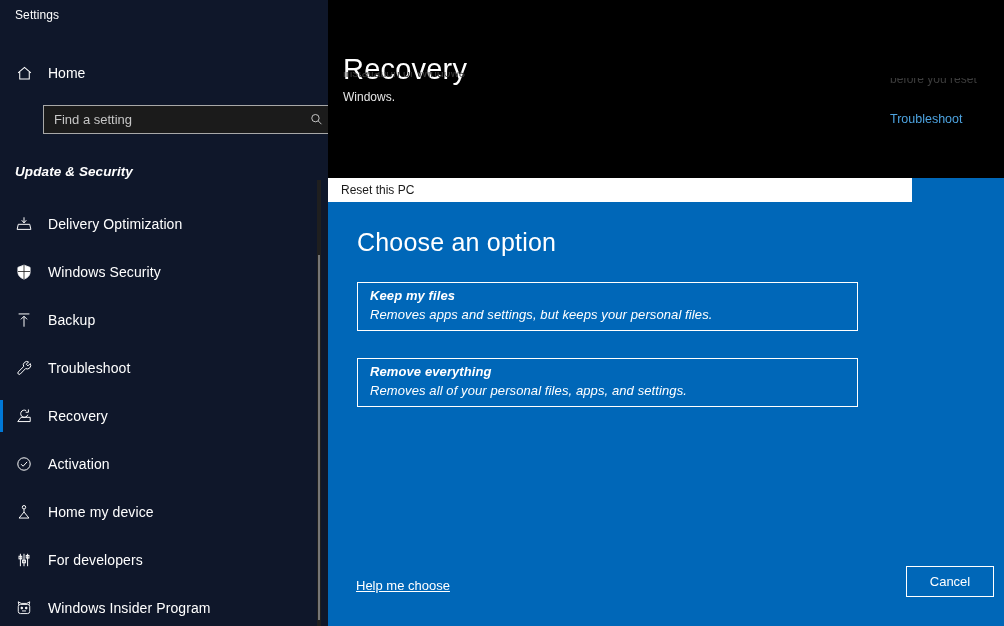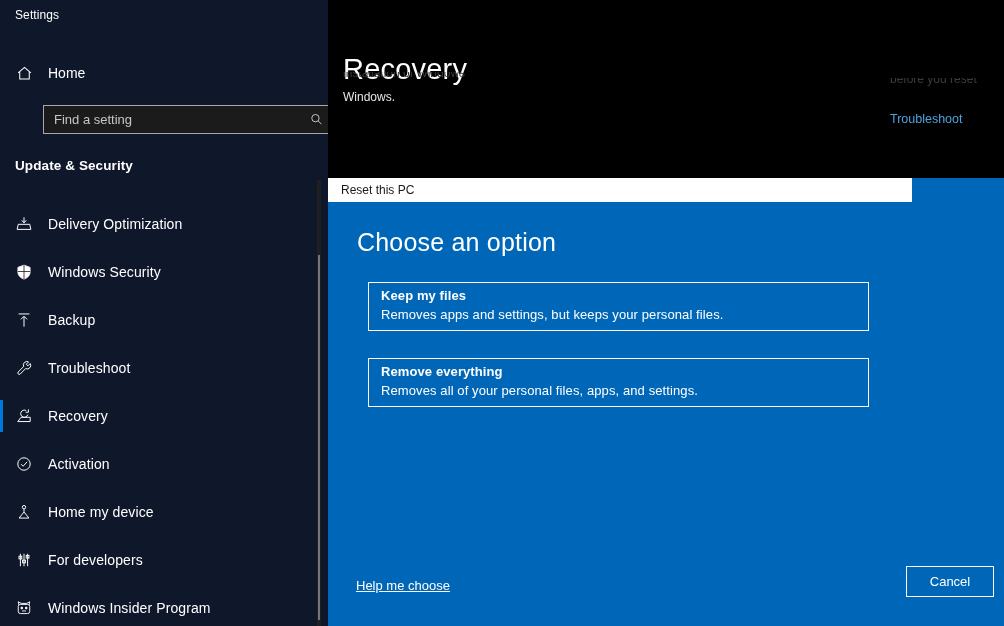--- a/index.html
+++ b/index.html
@@ -43,23 +43,24 @@
     flex: 1; height: 100%;
     background: transparent; border: 0; outline: none;
     font-family: "Liberation Sans", sans-serif;
     font-size: 13px; color: #d6d6d6;
     padding: 0 8px 0 10px;
   }
   #search-input::placeholder { color: #c6c6c6; opacity: 1; }
   #search-icon { width: 28px; display: flex; justify-content: center; align-items: center; }
 
   #section-title {
-    position: absolute; left: 15px; top: 158px;
+    position: absolute; left: 15px; top: 164px;
     font-size: 13.5px; font-weight: bold; color: #ffffff;
     letter-spacing: .1px;
+    font-style: italic;
   }
 
   #nav { position: absolute; left: 0; top: 200px; width: 328px; }
   .nav-item {
     position: relative;
     height: 48px; width: 310px;
     display: flex; align-items: center;
   }
   .nav-item .sel-bar {
     position: absolute; left: 0; top: 8px;
@@ -150,25 +151,26 @@
   #dialog-body {
     position: absolute; left: 0; top: 24px;
     width: 676px; height: 424px;
   }
   #dialog-heading {
     position: absolute; left: 29px; top: 26px;
     font-size: 25px; font-weight: 300; color: #ffffff;
     letter-spacing: .2px;
   }
   .option-card {
-    position: absolute; left: 40px;
+    position: absolute; left: 29px;
     width: 501px; height: 49px;
     border: 1px solid #ffffff;
     background: transparent;
     cursor: default;
+    font-style: italic;
   }
   #option-0 { top: 80px; }
   #option-1 { top: 156px; }
   .option-title {
     position: absolute; left: 12px; top: 5px;
     font-size: 13px; font-weight: bold; color: #ffffff;
     letter-spacing: .1px;
   }
   .option-desc {
     position: absolute; left: 12px; top: 24px;

